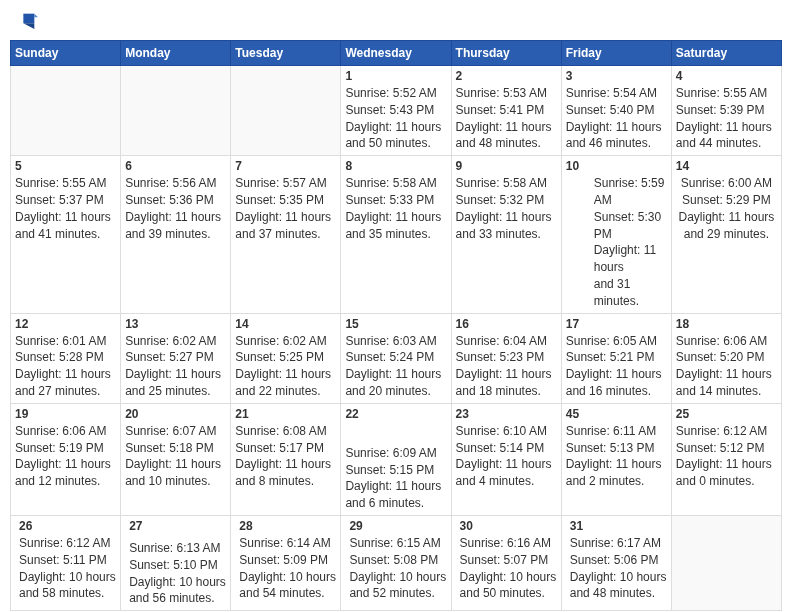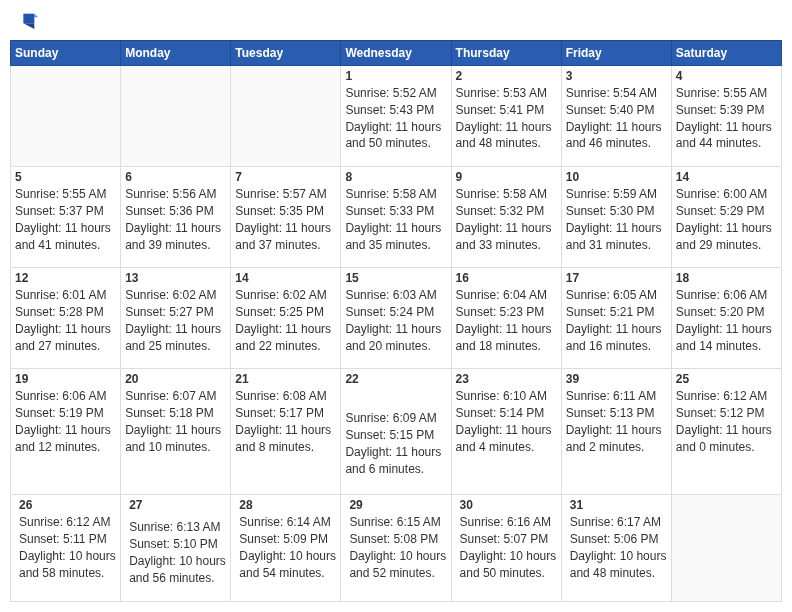--- a/index.html
+++ b/index.html
@@ -195,28 +195,28 @@
           </td>
           <td>
             <div class="day-num">9</div>
             <div class="day-info" style="white-space: pre-line;">Sunrise: 5:58 AM
 Sunset: 5:32 PM
 Daylight: 11 hours
 and 33 minutes.</div>
           </td>
           <td>
             <div class="day-num">10</div>
-            <div class="day-info" style="white-space: pre-line;">Sunrise: 5:59 AM
+            <div class="day-info" style="white-space: pre-line; margin-left: 28px;">Sunrise: 5:59 AM
 Sunset: 5:30 PM
 Daylight: 11 hours
 and 31 minutes.</div>
           </td>
           <td>
             <div class="day-num">14</div>
-            <div class="day-info" style="white-space: pre-line;">Sunrise: 6:00 AM
+            <div class="day-info" style="white-space: pre-line; text-align: center;">Sunrise: 6:00 AM
 Sunset: 5:29 PM
 Daylight: 11 hours
 and 29 minutes.</div>
           </td>
         </tr>
         <tr>
           <td>
             <div class="day-num">12</div>
             <div class="day-info" style="white-space: pre-line;">Sunrise: 6:01 AM
 Sunset: 5:28 PM
@@ -296,21 +296,21 @@
 and 6 minutes.</div>
           </td>
           <td>
             <div class="day-num">23</div>
             <div class="day-info" style="white-space: pre-line;">Sunrise: 6:10 AM
 Sunset: 5:14 PM
 Daylight: 11 hours
 and 4 minutes.</div>
           </td>
           <td>
-            <div class="day-num">39</div>
+            <div class="day-num">45</div>
             <div class="day-info" style="white-space: pre-line;">Sunrise: 6:11 AM
 Sunset: 5:13 PM
 Daylight: 11 hours
 and 2 minutes.</div>
           </td>
           <td>
             <div class="day-num">25</div>
             <div class="day-info" style="white-space: pre-line;">Sunrise: 6:12 AM
 Sunset: 5:12 PM
 Daylight: 11 hours

